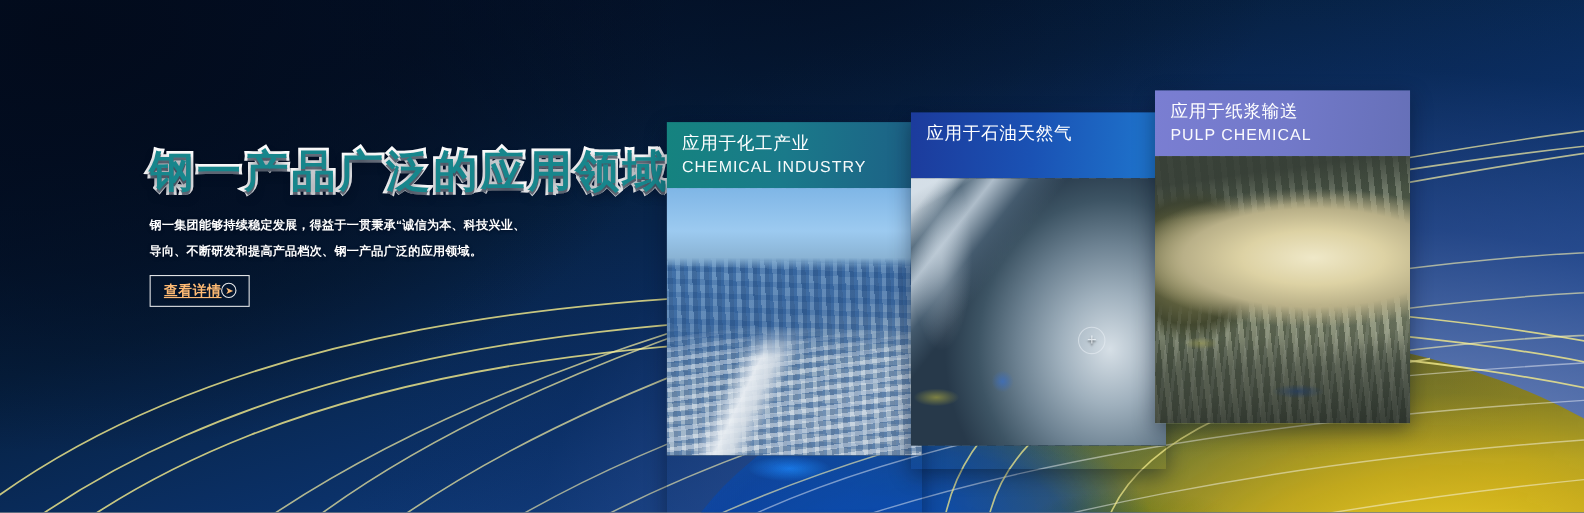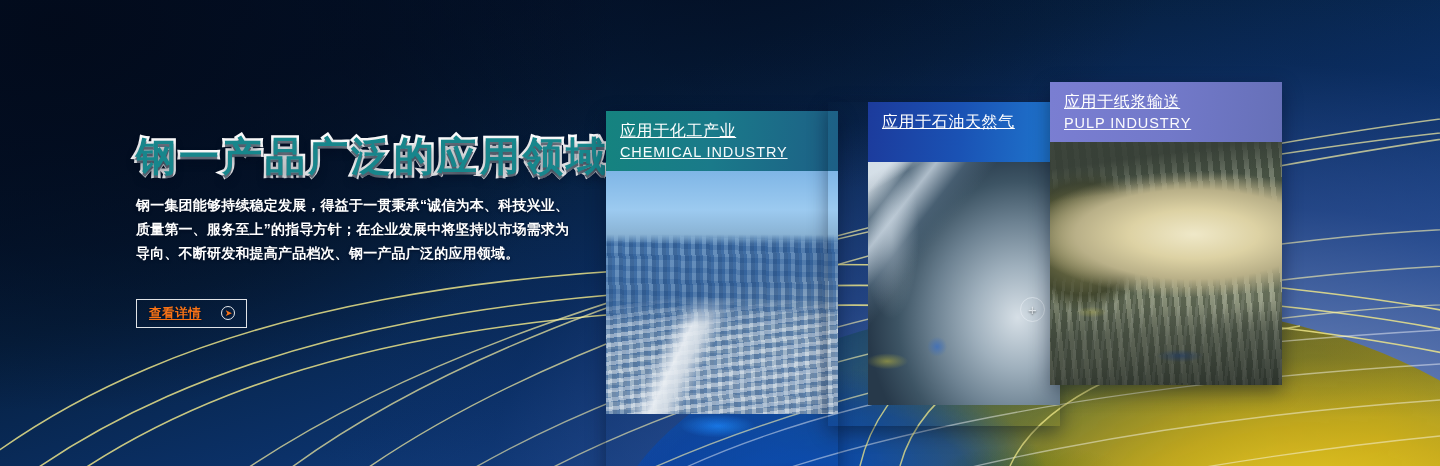--- a/index.html
+++ b/index.html
@@ -107,39 +107,39 @@
     -webkit-text-stroke: 5px #ffffff;
     paint-order: stroke fill;
     text-shadow:
       0 3px 0 rgba(3,16,38,0.55),
       0 5px 8px rgba(2,10,28,0.55);
     white-space: nowrap;
     text-align: center;
   }
   .desc {
     margin-top: 14px;
-    font-size: 14px;
+    font-size: 11px;
     font-weight: 700;
     line-height: 24px;
     color: #ffffff;
     letter-spacing: 0.2px;
     text-shadow: 0 1px 3px rgba(2,10,28,0.75);
     width: 450px;
   }
   .desc p { margin: 0; }
 
   .cta {
     display: inline-flex;
     align-items: center;
-    gap: 20px;
-    margin-top: 34px;
+    gap: 0;
+    margin-top: 9px;
     padding: 5px 11px 5px 12px;
     border: 1px solid rgba(255,255,255,0.88);
     background: transparent;
-    color: #f97316;
+    color: #fdba74;
     font-size: 12.5px;
     font-weight: 700;
     letter-spacing: 0.6px;
     cursor: pointer;
     text-decoration: none;
     text-shadow: 0 1px 2px rgba(2,10,28,0.7);
   }
   .cta .cta-label { text-decoration: underline; text-underline-offset: 2px; }
   .cta .chev {
     display: inline-flex; align-items: center; justify-content: center;
@@ -151,28 +151,27 @@
   }
 
   
   .card {
     position: absolute;
     width: 232px;
     box-shadow: 0 6px 18px rgba(2,10,30,0.45);
     overflow: hidden;
   }
   #card-0 { left: 606px; top: 111px; height: 369px; }
-  #card-1 { left: 828px; top: 102px; height: 324px; padding-left: 40px; }
+  #card-1 { left: 828px; top: 102px; height: 324px; }
   #card-2 { left: 1050px; top: 82px; height: 303px; }
 
   .card-head {
     height: 60px;
     padding: 9px 0 0 14px;
     color: #ffffff;
-    text-decoration: underline;
   }
   #card-0 .card-head { background: linear-gradient(95deg, #15837f 0%, #1a7a8a 46%, #1d5f86 100%); }
   #card-1 .card-head { background: linear-gradient(95deg, #1c3b9c 0%, #1a52b4 48%, #1f78cf 100%); }
   #card-2 .card-head { background: linear-gradient(95deg, #7a7ed2 0%, #7279c9 52%, #6670b8 100%); }
 
   .card-head .cn {
     font-size: 16px; font-weight: 400; line-height: 22px;
     letter-spacing: 0.6px;
   }
   .card-head .en {
@@ -299,21 +298,20 @@
         <path d="M900 466 C 920 390, 1010 330, 1180 300"></path>
         <path d="M1010 466 C 1040 400, 1140 352, 1300 326"></path>
       </g>
     </svg>
   </div>
 
   <div class="copy">
     <div class="headline">钢一产品广泛的应用领域</div>
     <div class="desc">
       <p>钢一集团能够持续稳定发展，得益于一贯秉承“诚信为本、科技兴业、</p>
-      <p>质量第一、服务至上”的指导方针；在企业发展中将坚持以市场需求为</p>
       <p>导向、不断研发和提高产品档次、钢一产品广泛的应用领域。</p>
     </div>
     <a class="cta" href="#">
       <span class="cta-label">查看详情</span>
       <span class="chev">➤</span>
     </a>
   </div>
 
   <div class="card" id="card-0">
     <div class="card-head">
@@ -331,20 +329,20 @@
     </div>
     <div class="card-img">
       <div class="photo photo-oil"></div>
       <div class="zoom-plus">+</div>
     </div>
   </div>
 
   <div class="card" id="card-2">
     <div class="card-head">
       <div class="cn">应用于纸浆输送</div>
-      <div class="en">PULP INDUSTRY</div>
+      <div class="en">PULP CHEMICAL</div>
     </div>
     <div class="card-img">
       <div class="photo photo-pulp"></div>
     </div>
   </div>
 
 </div>
 
 </body></html>

